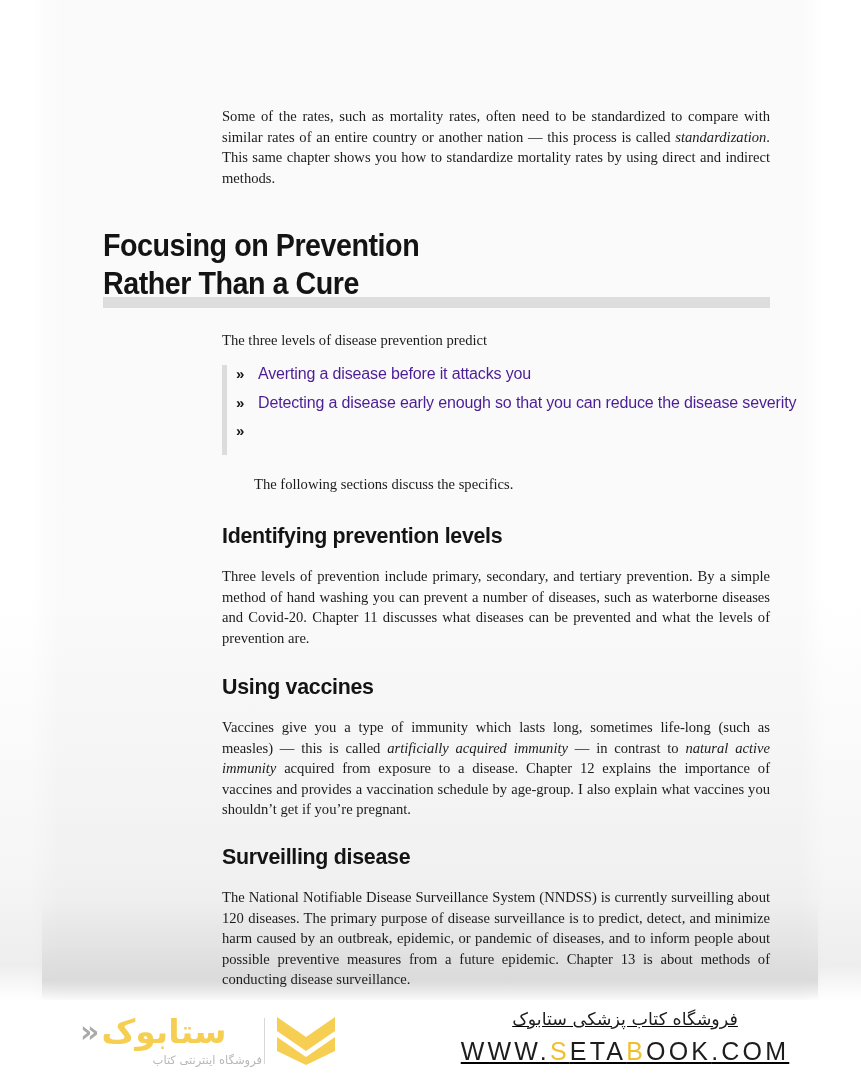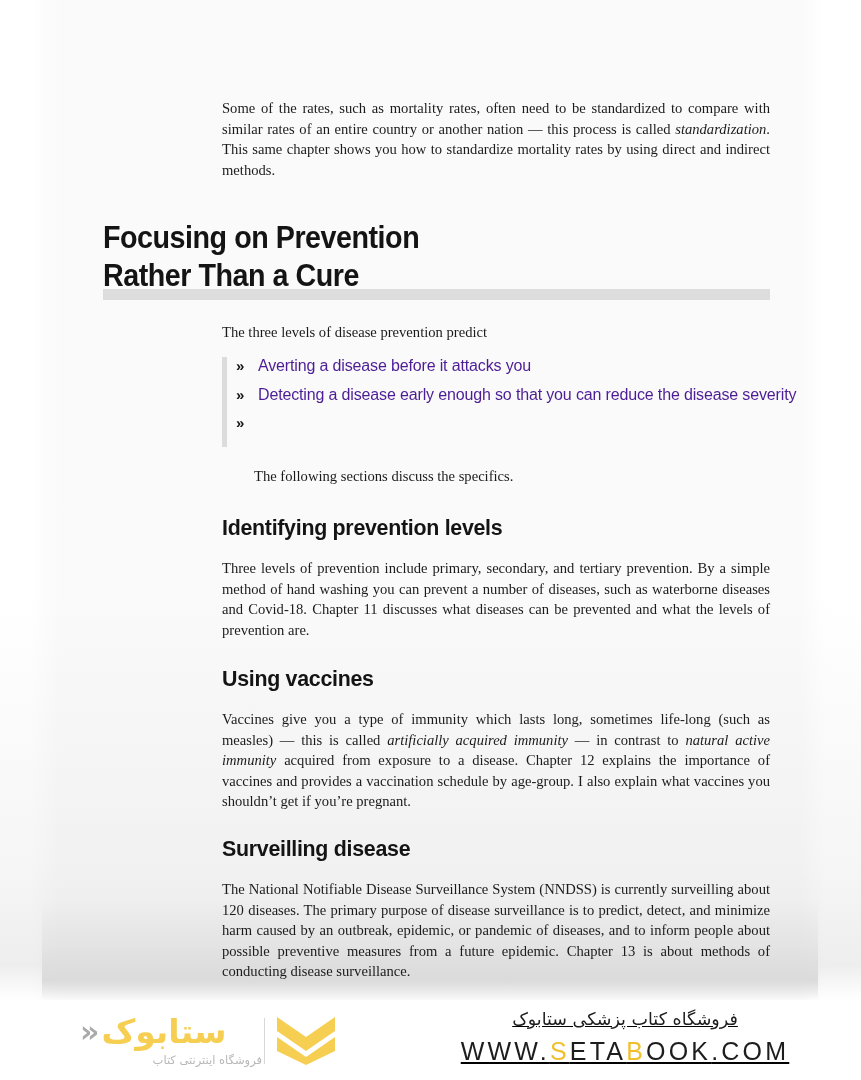--- a/index.html
+++ b/index.html
@@ -52,21 +52,21 @@
       rgba(225,225,225,0) 0%,
       rgba(222,222,222,0.55) 45%,
       rgba(215,215,215,0.85) 80%,
       rgba(255,255,255,0) 100%);
     pointer-events: none;
   }
 
   .page-content {
     position: absolute;
     left: 0;
-    top: 0;
+    top: 8px;
     width: 861px;
     height: 1000px;
   }
 
   
   .body-col {
     position: absolute;
     left: 222px;
     width: 548px;
     font-family: "Liberation Serif", serif;
@@ -311,21 +311,21 @@
       </div>
 
       <div class="bullet-item">
         <span class="bullet-marker">»</span>
       </div>
     </div>
 
     <p class="body-col ragged" style="top:466px;margin-left:32px;">The following sections discuss the specifics.</p>
 
     <h2 class="section-heading" style="top:514px;">Identifying prevention levels</h2>
-    <p class="body-col" style="top:558px;">Three levels of prevention include primary, secondary, and tertiary prevention. By a simple method of hand washing you can prevent a number of diseases, such as waterborne diseases and Covid-18. Chapter 11 discusses what diseases can be prevented and what the levels of prevention are.</p>
+    <p class="body-col" style="top:558px;">Three levels of prevention include primary, secondary, and tertiary prevention. By a simple method of hand washing you can prevent a number of diseases, such as waterborne diseases and Covid-20. Chapter 11 discusses what diseases can be prevented and what the levels of prevention are.</p>
 
     <h2 class="section-heading" style="top:665px;">Using vaccines</h2>
     <p class="body-col" style="top:709px;">Vaccines give you a type of immunity which lasts long, sometimes life-long (such as measles) — this is called <em>artificially acquired immunity</em> — in contrast to <em>natural active immunity</em> acquired from exposure to a disease. Chapter 12 explains the importance of vaccines and provides a vaccination schedule by age-group. I also explain what vaccines you shouldn’t get if you’re pregnant.</p>
 
     <h2 class="section-heading" style="top:835px;">Surveilling disease</h2>
     <p class="body-col" style="top:879px;">The National Notifiable Disease Surveillance System (NNDSS) is currently surveilling about 120 diseases. The primary purpose of disease surveillance is to predict, detect, and minimize harm caused by an outbreak, epidemic, or pandemic of diseases, and to inform people about possible preventive measures from a future epidemic. Chapter 13 is about methods of conducting disease surveillance.</p>
 
   </div>
 
   <div class="brand-bar">

